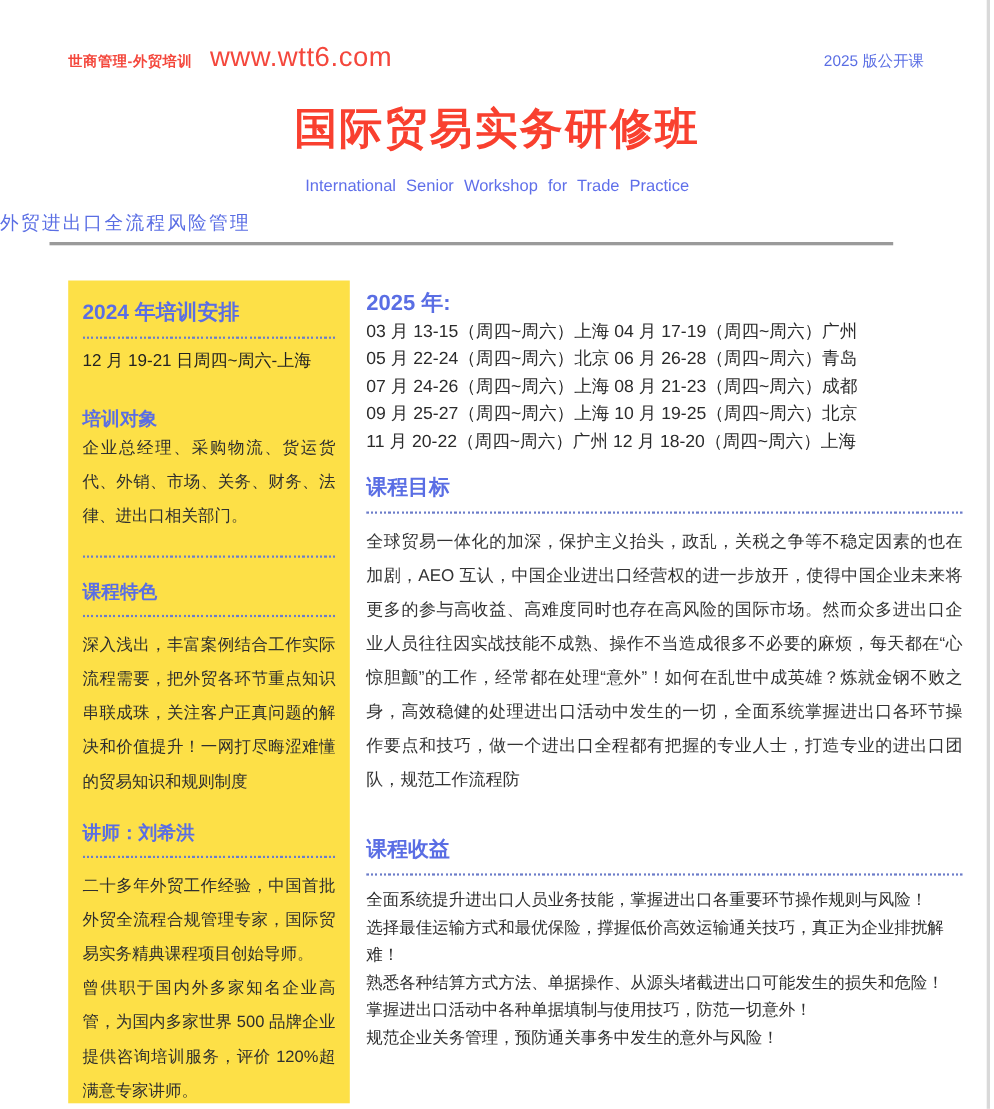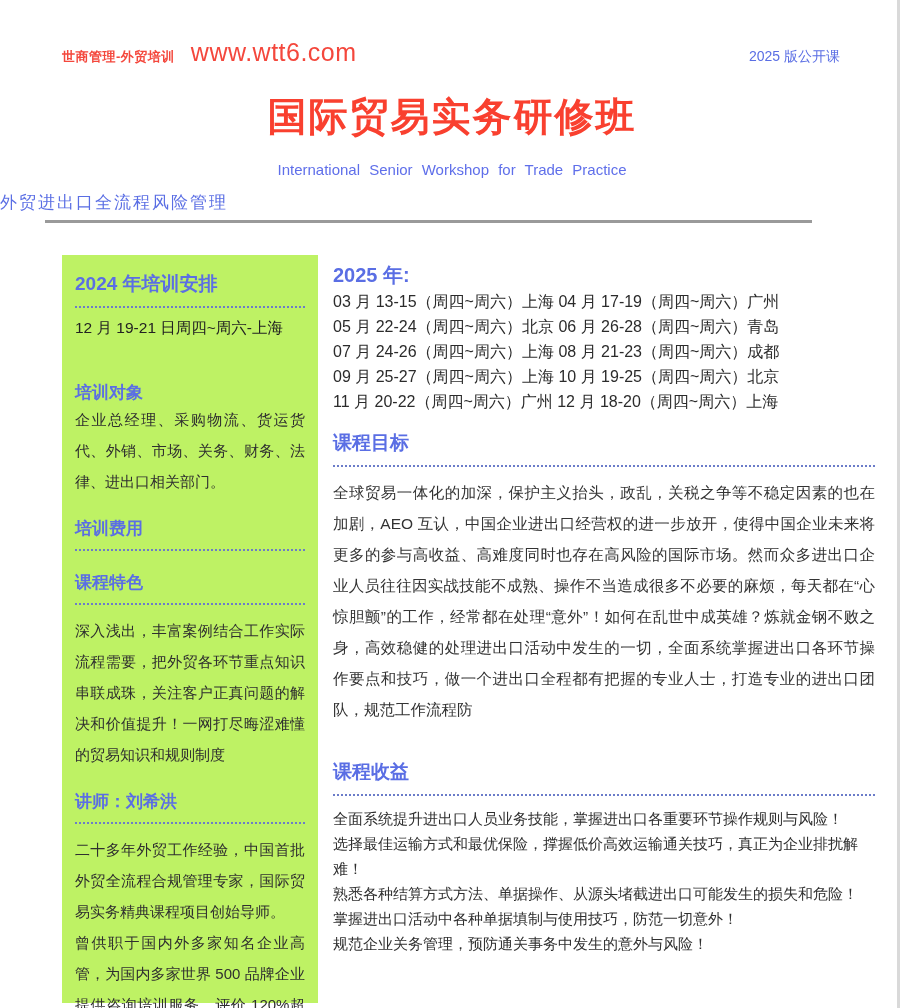--- a/index.html
+++ b/index.html
@@ -47,26 +47,26 @@
 
   
   .dotted {
     height: 2px; margin: 9px 0 10px 0;
     background-image: repeating-linear-gradient(90deg, #6b7cc9 0 2px, transparent 2px 4px);
   }
 
   
   .sidebar {
     position: absolute; left: 62px; top: 255px; width: 256px; height: 748px;
-    background: #bef264; padding: 16px 13px 10px 13px;
+    background: #fde047; padding: 16px 13px 10px 13px;
   }
   .sb-h1 { color: #5a6ee4; font-size: 19px; font-weight: bold; }
   .sb-h2 { color: #5a6ee4; font-size: 17px; font-weight: bold; }
   .sb-text { font-size: 15px; line-height: 31px; color: #2f2f2f; text-align: justify; }
-  .sb-schedule { font-size: 15.5px; color: #222; margin: 8px 0 42px 0; }
+  .sb-schedule { font-size: 15.5px; color: #222; margin: 8px 0 30px 0; }
   .sb-block { margin-bottom: 20px; }
 
   
   .main-col { position: absolute; left: 333px; top: 262px; width: 542px; }
   .main-h1 { color: #5a6ee4; font-size: 20px; font-weight: bold; }
   .schedule-2025 { }
   .schedule-row { font-size: 16px; line-height: 25px; color: #2b2b2b; white-space: nowrap; }
   .section { margin-top: 16px; }
   .section-h { color: #5a6ee4; font-size: 19px; font-weight: bold; }
   .para { font-size: 15.5px; line-height: 31px; color: #333; text-align: justify; margin-top: 6px; }
@@ -96,21 +96,20 @@
     <div class="sb-h1">2024 年培训安排</div>
     <div class="dotted"></div>
     <div class="sb-schedule">12 月 19-21 日周四~周六-上海</div>
 
     <div class="sb-block">
       <div class="sb-h2">培训对象</div>
       <div class="sb-text">企业总经理、采购物流、货运货代、外销、市场、关务、财务、法律、进出口相关部门。</div>
     </div>
 
     <div class="sb-block">
-      <div class="sb-h2">培训费用</div>
       <div class="dotted"></div>
     </div>
 
     <div class="sb-block">
       <div class="sb-h2">课程特色</div>
       <div class="dotted"></div>
       <div class="sb-text">深入浅出，丰富案例结合工作实际流程需要，把外贸各环节重点知识串联成珠，关注客户正真问题的解决和价值提升！一网打尽晦涩难懂的贸易知识和规则制度</div>
     </div>
 
     <div class="sb-block" style="margin-bottom:0;">

